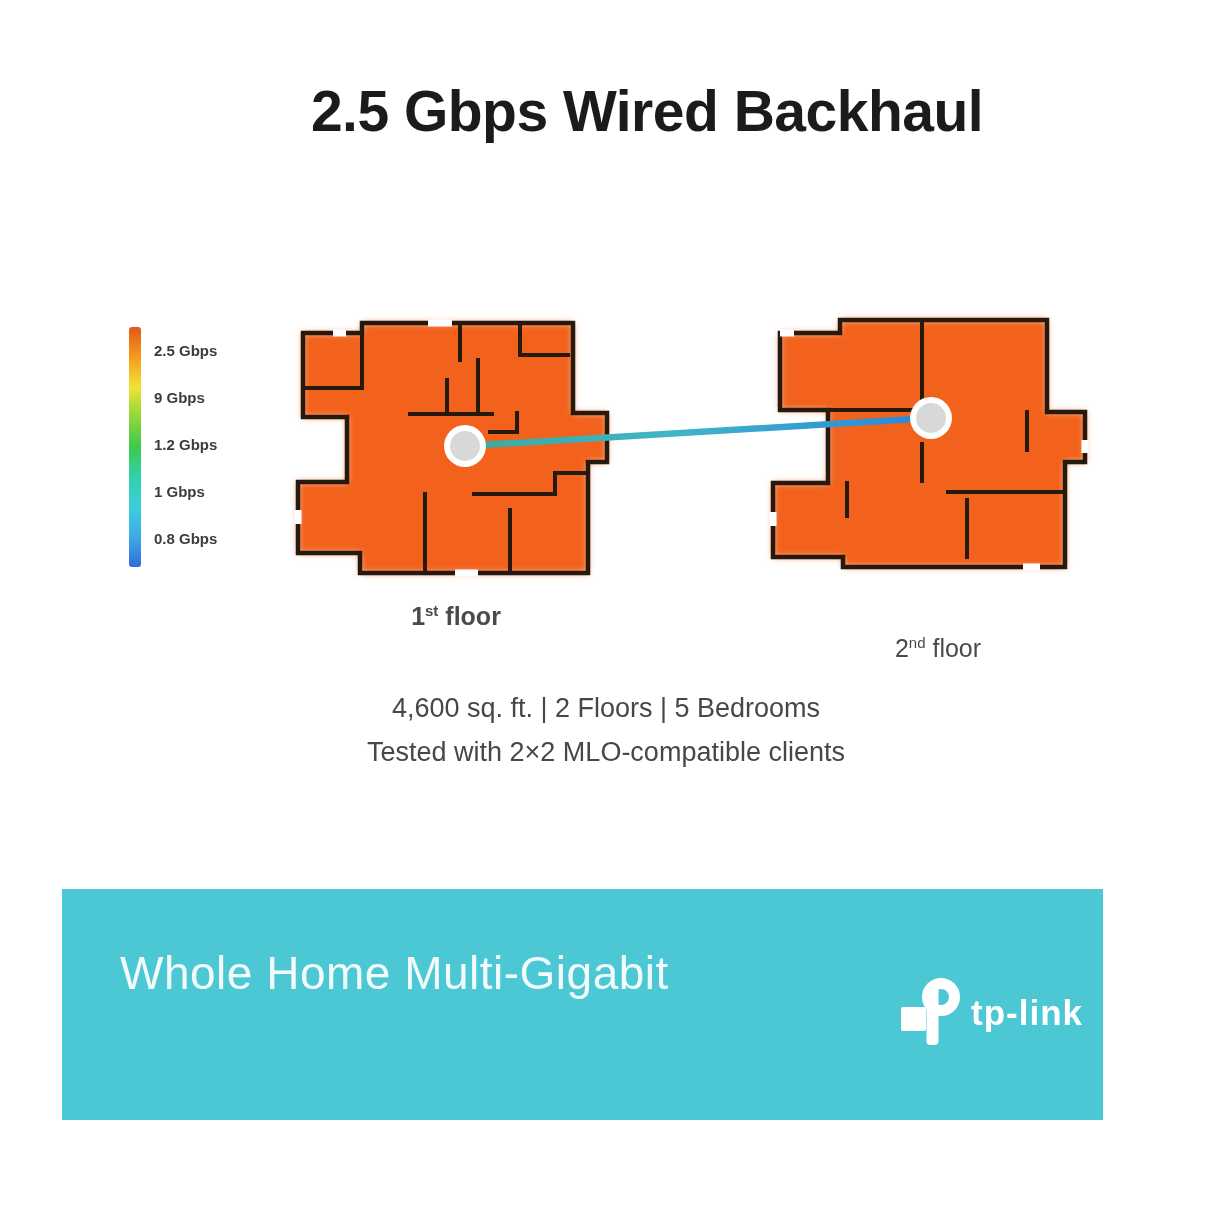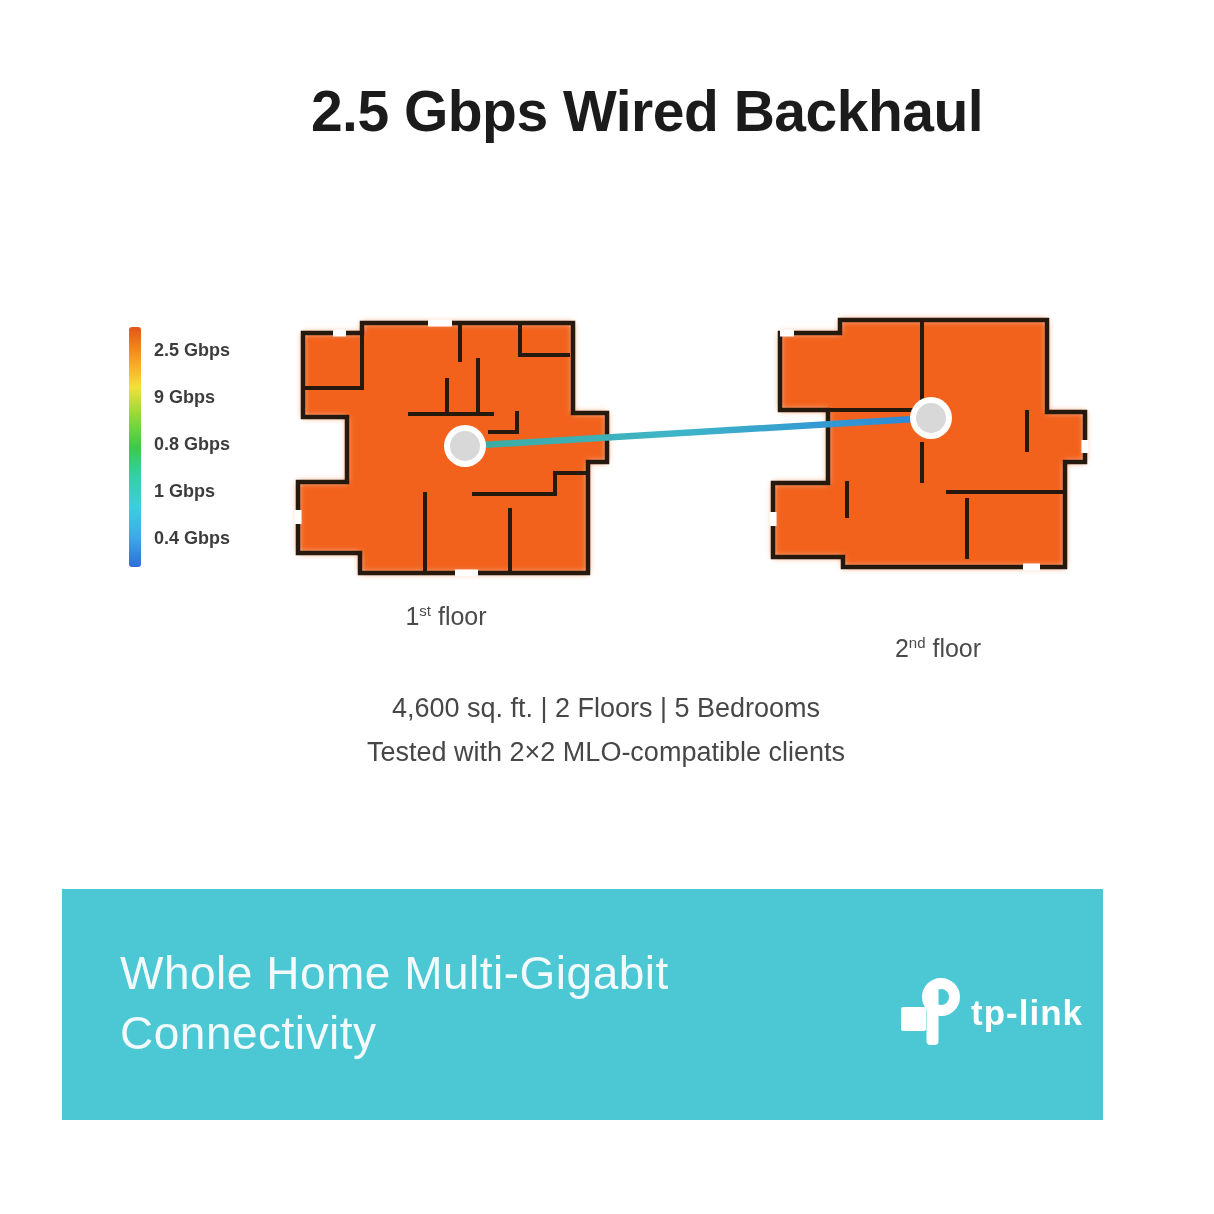--- a/index.html
+++ b/index.html
@@ -11,27 +11,27 @@
     position:absolute; top:78px; left:0; width:1214px; text-align:center;
     font-size:57px; font-weight:700; color:#1b1b1b; letter-spacing:-0.5px;padding-left:40px;
   }
   .diagram-svg { position:absolute; top:0; left:0; }
   .legend-bar {
     position:absolute; left:129px; top:327px; width:12px; height:240px;
     border-radius:3px; background:#ccc;
   }
   .legend-labels { position:absolute; left:154px; top:327px; }
   .legend-row { height:47px; display:flex; align-items:center; }
-  .legend-row span { font-size:18px; font-weight:700; color:#3c3c3c; }
+  .legend-row span { font-size:15px; font-weight:700; color:#3c3c3c; }
   .floor-label {
     position:absolute; width:220px; text-align:center;
     font-size:25px; color:#4a4a4a;
   }
   .floor-label sup { font-size:0.6em; vertical-align:super; }
-  #floor1-label { left:336px; top:602px; }
+  #floor1-label { left:346px; top:602px;font-weight:bold; }
   #floor2-label { left:828px; top:602px;margin-top:32px; }
   .spec-line {
     position:absolute; left:0; width:1180px; text-align:center;
     font-size:27px; color:#474747;padding-left:16px;
   }
   #spec1 { top:693px; }
   #spec2 { top:737px; }
   .banner {
     position:absolute; left:62px; top:889px; width:1041px; height:231px;
     background:#4BC8D4;
@@ -90,44 +90,43 @@
 
   <div class="legend-bar" style="background: linear-gradient(rgb(224, 87, 28), rgb(245, 155, 27), rgb(242, 226, 52), rgb(142, 216, 58), rgb(62, 200, 76), rgb(47, 210, 168), rgb(60, 207, 220), rgb(63, 169, 230), rgb(46, 111, 214));"></div>
   <div class="legend-labels">
     <div class="legend-row">
         <span>2.5 Gbps</span>
       </div>
     <div class="legend-row">
         <span>9 Gbps</span>
       </div>
     <div class="legend-row">
-        <span>0.8 Gbps</span>
+        <span>1.2 Gbps</span>
       </div>
     <div class="legend-row">
         <span>1 Gbps</span>
       </div>
     <div class="legend-row">
-        <span>0.4 Gbps</span>
+        <span>0.8 Gbps</span>
       </div>
   </div>
 
   <div class="floor-label" id="floor1-label">
     <span>1</span><sup>st</sup><span> floor</span>
   </div>
   <div class="floor-label" id="floor2-label">
     <span>2</span><sup>nd</sup><span> floor</span>
   </div>
 
   <div class="spec-line" id="spec1">4,600 sq. ft. | 2 Floors | 5 Bedrooms</div>
   <div class="spec-line" id="spec2">Tested with 2×2 MLO-compatible clients</div>
 
   <div class="banner" style="background: rgb(75, 200, 212);">
     <div class="banner-heading">
       <div>Whole Home Multi-Gigabit</div>
-      <div>Connectivity</div>
     </div>
     <svg class="logo" viewBox="0 0 205 88">
       <g fill="#ffffff">
         <rect x="0" y="29" width="25" height="24" rx="2"></rect>
         <rect x="25.5" y="6" width="12" height="61" rx="4"></rect>
         <circle cx="40" cy="19" r="13.5" fill="none" stroke="#ffffff" stroke-width="11"></circle>
       </g>
       <text x="70" y="47" fill="#ffffff" font-size="35" font-weight="700" letter-spacing="1" font-family="Liberation Sans, sans-serif">tp-link</text>
     </svg>
   </div>

